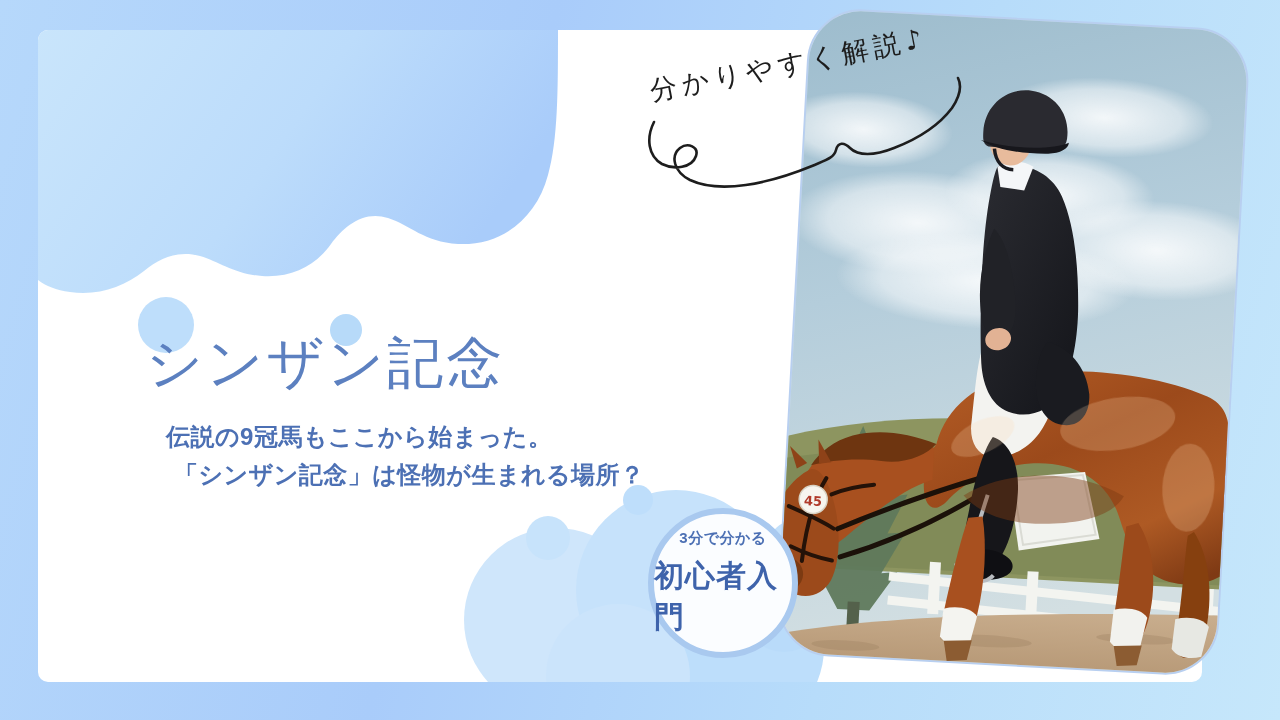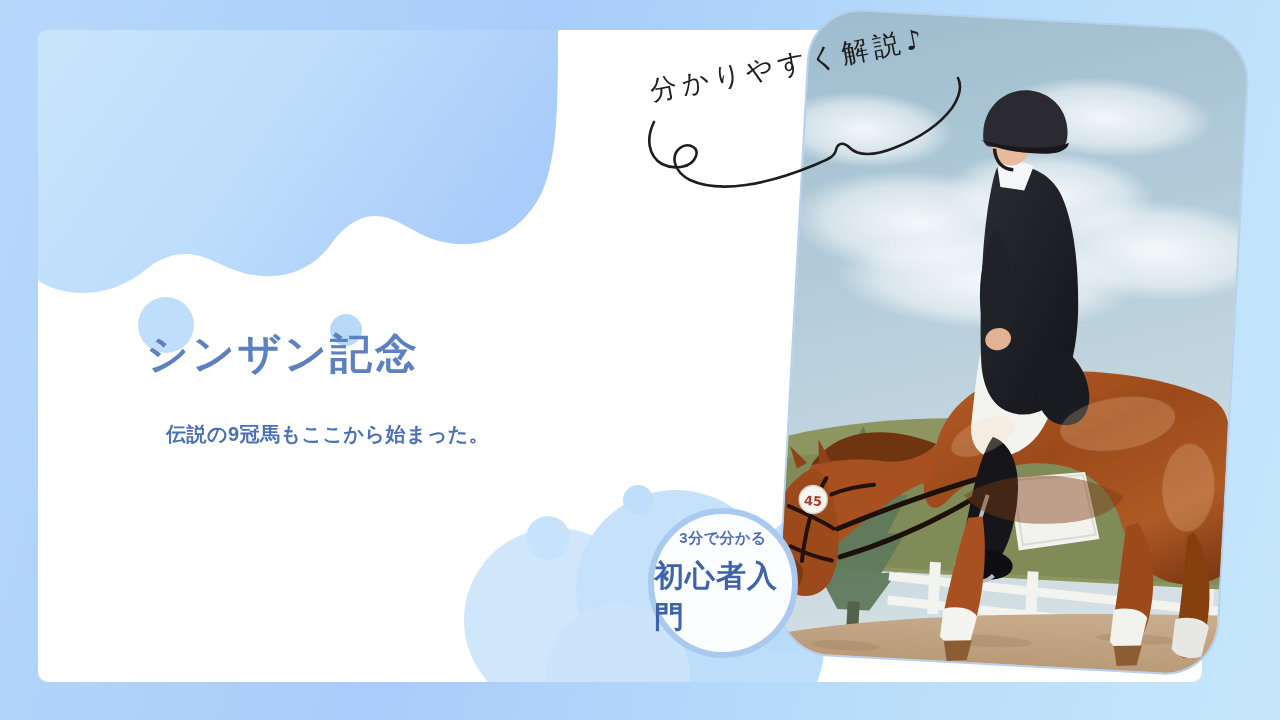--- a/index.html
+++ b/index.html
@@ -51,32 +51,32 @@
     height: 300px;
     pointer-events: none;
   }
   .blob-bl-wrap svg { display: block; }
 
   
   #title {
     position: absolute;
     left: 108px;
     top: 296px;
-    font-size: 42px;
-    font-weight: 700;
+    font-size: 56px;
+    font-weight: 400;
     letter-spacing: 3px;
     color: #5c80c0;
     white-space: nowrap;
   }
 
   #subtitle {
     position: absolute;
     left: 128px;
     top: 388px;
-    font-size: 20px;
+    font-size: 24px;
     font-weight: 700;
     line-height: 1.6;
     letter-spacing: 0.5px;
     color: #4c70b4;
     white-space: nowrap;
   }
   #subtitle .l2 { padding-left: 8px; display: block; }
 
   
   #badge {
@@ -203,20 +203,21 @@
         <circle cx="110" cy="88" r="22" fill="#c7e3fb"></circle>
         <circle cx="346" cy="162" r="40" fill="#b9dbfa"></circle>
         <circle cx="355" cy="95" r="24" fill="#c2e0fb"></circle>
       </svg>
     </div>
 
     <div id="title">シンザン記念</div>
 
     <div id="subtitle">
       <span class="l1">伝説の9冠馬もここから始まった。</span>
+      <span class="l2">「シンザン記念」は怪物が生まれる場所？</span>
     </div>
 
     <div id="badge">
       <span class="b-top">3分で分かる</span>
       <span class="b-bot">初心者入門</span>
     </div>
 
   </div>
 
   <div id="photo-wrap">

